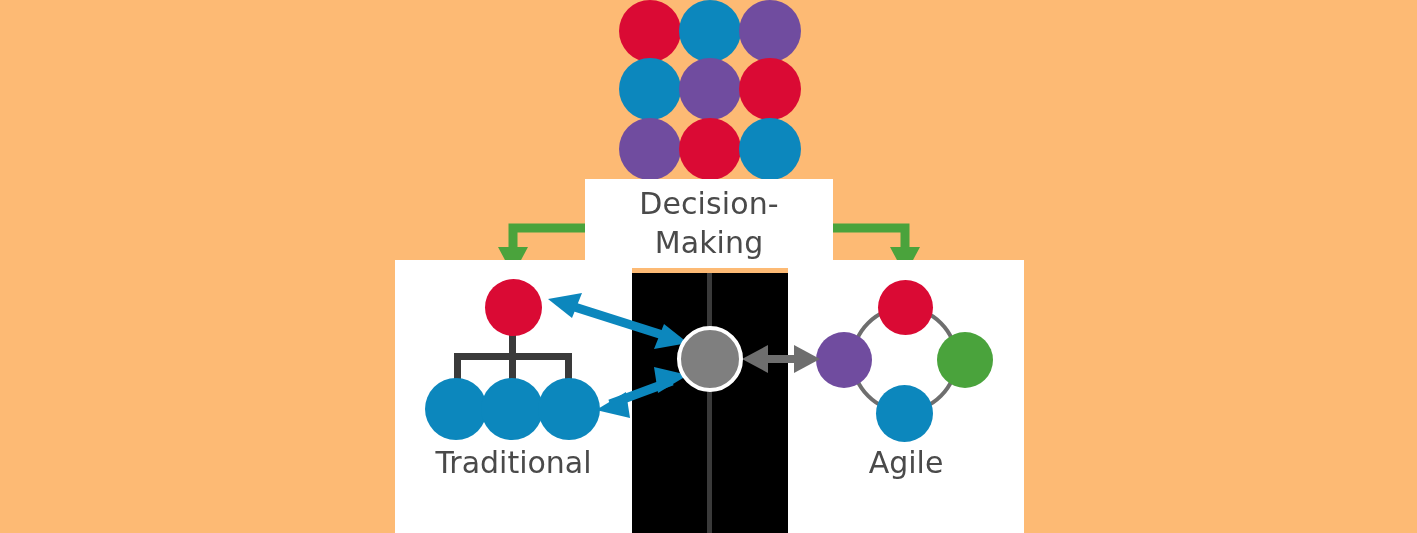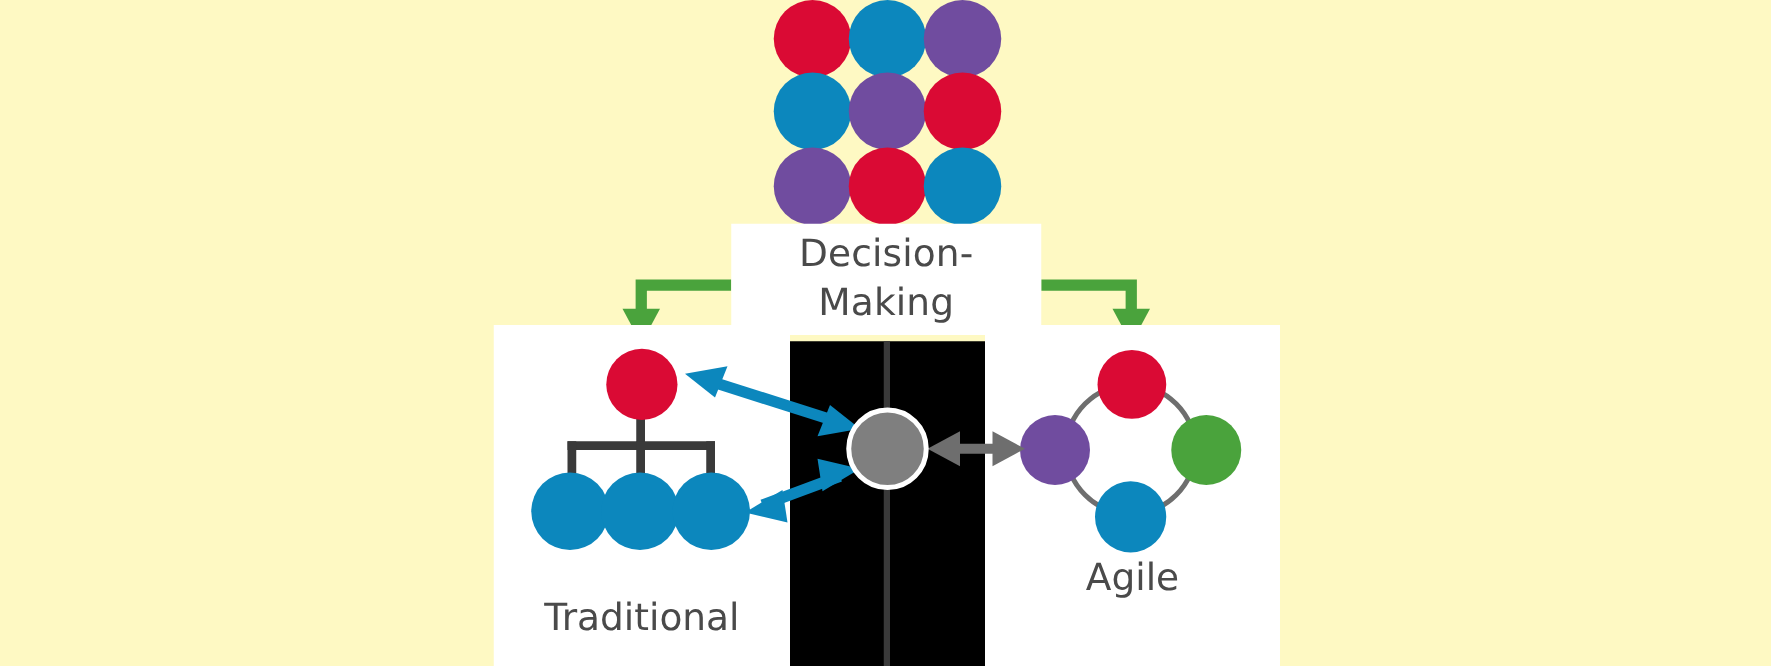--- a/index.html
+++ b/index.html
@@ -1,19 +1,19 @@
 <!DOCTYPE html>
 <html><head>
 <meta charset="utf-8">
 <style>
   html,body{margin:0;padding:0;background:#000;}
   #stage{
     position:relative;
     width:1417px;height:533px;
-    background:#fef9c3;
+    background:#fdba74;
     overflow:hidden;
     font-family:"DejaVu Sans", sans-serif;
   }
   .panel{
     position:absolute;
     background:#ffffff;
   }
   .center-strip{
     position:absolute;
     background:#000000;
@@ -117,21 +117,21 @@
     <div class="tree-line" style="left:454px;top:353px;width:7px;height:32px;"></div>
     <div class="tree-line" style="left:509px;top:353px;width:7px;height:32px;"></div>
     <div class="tree-line" style="left:565px;top:353px;width:7px;height:32px;"></div>
 
     <div class="circle" style="left:485px;top:279px;width:57px;height:57px;background:#DA0A34;"></div>
 
     <div class="circle" style="left:425px;top:378px;width:62px;height:62px;background:#0C87BD;"></div>
     <div class="circle" style="left:481px;top:378px;width:62px;height:62px;background:#0C87BD;"></div>
     <div class="circle" style="left:538px;top:378px;width:62px;height:62px;background:#0C87BD;"></div>
 
-    <div class="panel-label" style="left:395px;top:445px;width:237px;margin-top:32px;">Traditional</div>
+    <div class="panel-label" style="left:395px;top:445px;width:237px;">Traditional</div>
   </div>
 
   <div>
     <div class="ring" style="left:851px;top:306px;width:107px;height:107px;"></div>
     <div class="circle" style="left:878px;top:280px;width:55px;height:55px;background:#DA0A34;"></div>
     <div class="circle" style="left:816px;top:332px;width:56px;height:56px;background:#704C9F;"></div>
     <div class="circle" style="left:937px;top:332px;width:56px;height:56px;background:#4AA33C;"></div>
     <div class="circle" style="left:876px;top:385px;width:57px;height:57px;background:#0C87BD;"></div>
 
     <div class="panel-label" style="left:788px;top:445px;width:236px;">Agile</div>

